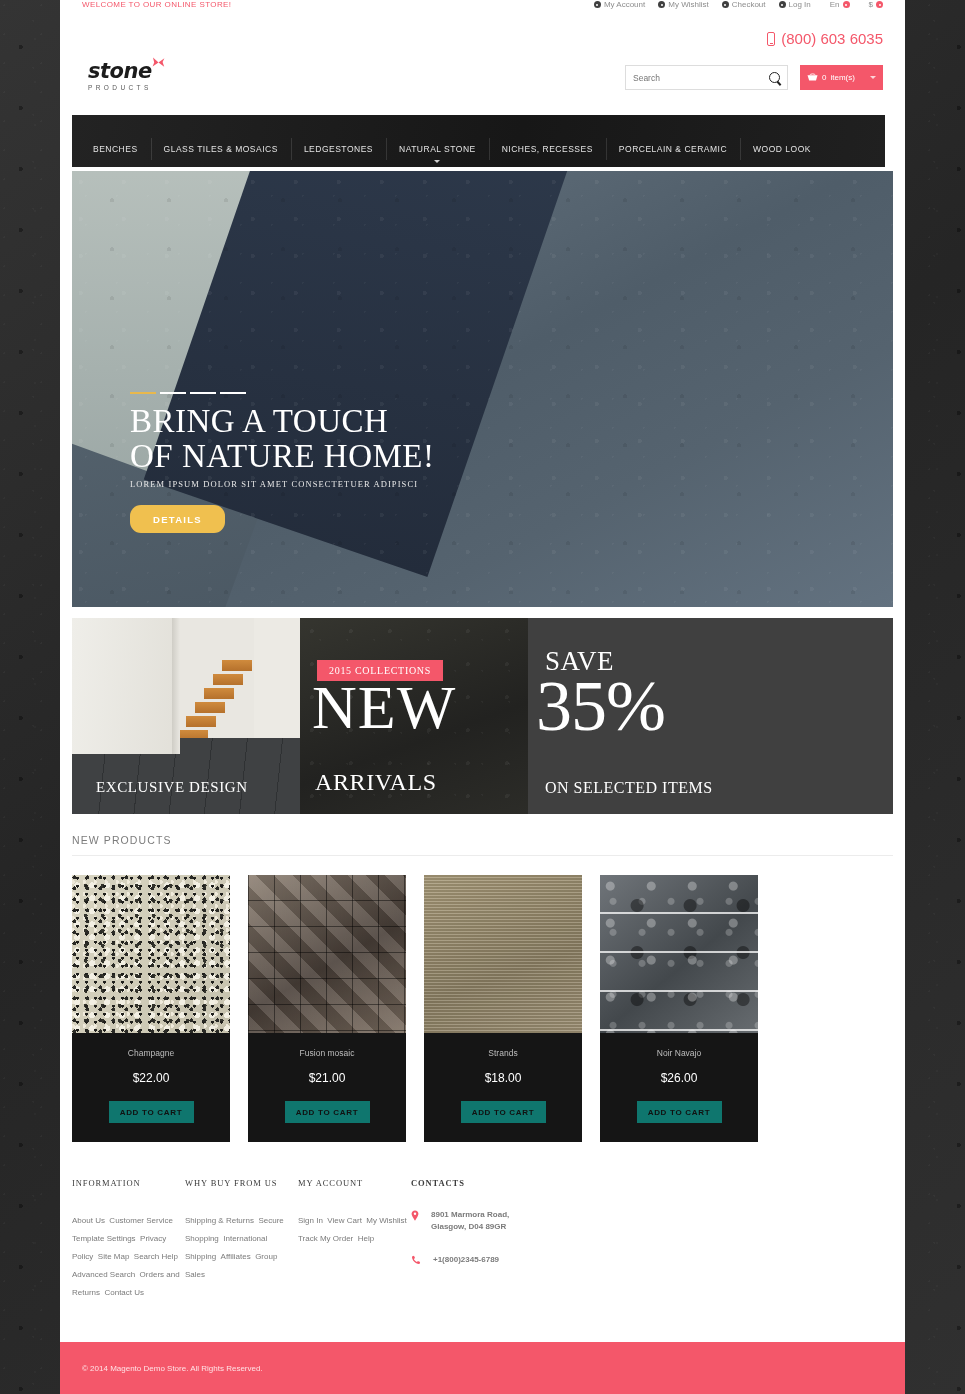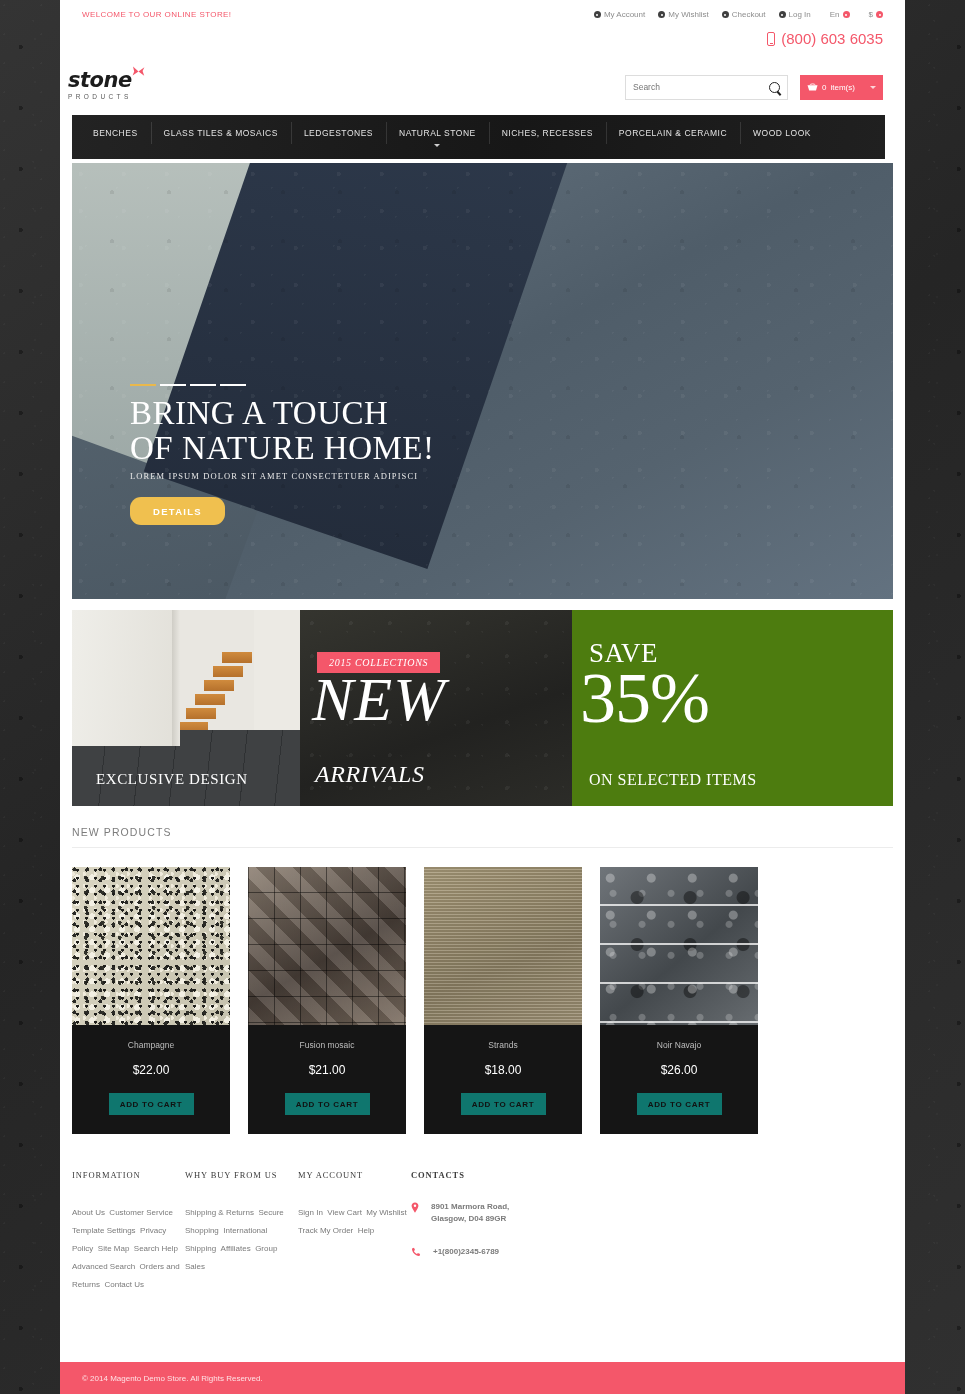--- a/index.html
+++ b/index.html
@@ -13,55 +13,55 @@
       radial-gradient(circle at 85% 91%, rgba(255,255,255,0.025) 0 1px, transparent 1px),
       linear-gradient(145deg, #343434 0%, #252525 45%, #303030 100%);
     background-size: 37px 29px, 53px 47px, 67px 61px, 41px 43px, 100% 100%;
     font-family: "Liberation Sans", sans-serif;
     color: #333;
     overflow: hidden;
   }
   .page { width: 845px; margin: 0 auto; background: #fff; min-height: 1394px; position: relative; }
 
   
-  .topbar { height: 28px; display: flex; align-items: flex-start; padding: 10px 22px; font-size: 8px; }
+  .topbar { height: 28px; display: flex; align-items: flex-start; padding: 0 22px; font-size: 8px; }
   .welcome { color: #f4576a; letter-spacing: .4px; font-size: 8px; }
   .toplinks { margin-left: auto; display: flex; align-items: center; gap: 13px; }
   .toplink { display: flex; align-items: center; gap: 3px; color: #8d8d8d; font-size: 8px; white-space: nowrap; }
   .dot-ic { width: 7px; height: 7px; border-radius: 50%; background: #3f3f3f; position: relative; flex: none; }
   .dot-ic::after { content: ""; position: absolute; left: 2.5px; top: 2.5px; width: 2px; height: 2px; background: #fff; border-radius: 50%; }
   .switcher { display: flex; align-items: center; gap: 3px; color: #8d8d8d; font-size: 8px; margin-left: 6px; }
   .pink-dot { width: 7px; height: 7px; border-radius: 50%; background: #f4576a; position: relative; flex: none; }
   .pink-dot::after { content: ""; position: absolute; left: 2.5px; top: 2.5px; width: 2px; height: 2px; background: #fff; border-radius: 50%; }
 
   
   .phonerow { display: flex; justify-content: flex-end; padding: 2px 22px 0 0; }
   .phone { display: flex; align-items: center; gap: 6px; color: #f4576a; font-size: 15px; }
   .phone-ic { width: 8px; height: 14px; border: 1.5px solid #f4576a; border-radius: 2px; position: relative; }
   .phone-ic::after { content: ""; position: absolute; left: 1.5px; bottom: 1px; width: 3px; height: 1px; background: #f4576a; }
 
   
-  .header { display: flex; align-items: center; padding: 8px 22px 0 8px; height: 62px; }
+  .header { display: flex; align-items: flex-start; padding: 8px 22px 0 28px; height: 62px; }
   .logo { position: relative; padding-top: 6px; }
   .logo-main { font-family: "DejaVu Sans", sans-serif; font-weight: bold; font-style: italic; font-size: 21px; color: #1c1c1c; letter-spacing: -.5px; line-height: 1; }
   .logo-sub { font-size: 6.5px; letter-spacing: 3.4px; color: #5a5a5a; margin-top: 2px; }
   .bfly { position: absolute; right: -13px; top: 2px; width: 13px; height: 11px; }
   .header-right { margin-left: auto; display: flex; align-items: center; gap: 12px; padding-top: 10px; }
   .searchbox { width: 163px; height: 25px; border: 1px solid #dddddd; display: flex; align-items: center; padding: 0 7px; background: #fff; }
   .searchbox input { border: 0; outline: 0; font-size: 8.5px; color: #8d8d8d; flex: 1; font-family: "Liberation Sans", sans-serif; background: transparent; }
   .mag { width: 11px; height: 11px; border: 1.6px solid #222; border-radius: 50%; position: relative; flex: none; }
   .mag::after { content: ""; position: absolute; width: 1.6px; height: 5px; background: #222; right: -1px; bottom: -4px; transform: rotate(-42deg); }
   .cartbtn { width: 83px; height: 25px; background: #f4576a; display: flex; align-items: center; gap: 4px; padding: 0 7px; color: #fff; font-size: 8px; }
   .cart-ic { width: 11px; height: 9px; position: relative; flex: none; }
   .caret-d { width: 0; height: 0; border-left: 3px solid transparent; border-right: 3px solid transparent; border-top: 3.5px solid rgba(255,255,255,.75); margin-left: auto; }
 
   
   .navwrap { margin: 6px 20px 0 12px; background: #1e1e1e;
     background-image: linear-gradient(100deg, #232323, #171717 55%, #202020);
-    height: 44px; display: flex; align-items: flex-start; padding-left: 8px; }
+    height: 52px; display: flex; align-items: flex-end; padding-left: 8px; }
   .navitem { color: #e4e4e4; font-size: 8.5px; letter-spacing: .5px; padding: 0 13px; height: 36px; display: flex; align-items: center; position: relative; white-space: nowrap; }
   .navitem + .navitem::before { content: ""; position: absolute; left: 0; top: 7px; bottom: 7px; width: 1px; background: rgba(255,255,255,.12); }
   .navitem .nav-caret { position: absolute; bottom: 4px; left: 50%; transform: translateX(-50%); width: 0; height: 0; border-left: 3px solid transparent; border-right: 3px solid transparent; border-top: 3px solid #cfcfcf; }
 
   
   .hero { margin: 4px 12px 0 12px; height: 436px; position: relative; overflow: hidden;
     background: linear-gradient(152deg, #72818c 0%, #5d6b77 22%, #4f5d69 48%, #55636f 70%, #637280 100%); }
   .hero .slab-a { position: absolute; left: -20px; top: -10px; width: 330px; height: 420px; background: linear-gradient(160deg, #c3cbc6, #9aa6a4); transform: rotate(20deg) translate(-58px, -92px); }
   .hero .slab-b { position: absolute; left: 100px; top: -40px; width: 300px; height: 460px; background: linear-gradient(170deg, #2e3a4c, #232c3b); transform: rotate(19deg) translate(20px,-60px); }
   .hero .slab-c { position: absolute; left: -60px; top: 60px; width: 420px; height: 420px; background: linear-gradient(150deg, #5a6873, #47545f); transform: rotate(20deg) translate(-150px, 120px); }
@@ -84,28 +84,28 @@
   .promo1 { width: 228px; background: linear-gradient(180deg, #e9e7e1 0 62%, #3a3c3e 62% 100%); }
   .p1-wall { position: absolute; left: 0; top: 0; width: 105px; height: 136px; background: linear-gradient(95deg, #efeee9, #e2e0d9); }
   .p1-wallsh { position: absolute; left: 100px; top: 0; width: 8px; height: 136px; background: linear-gradient(90deg, #cfcdc6, #e9e7e1); }
   .p1-stairs { position: absolute; left: 106px; top: 26px; width: 76px; height: 110px; }
   .p1-stairs span { position: absolute; background: linear-gradient(180deg, #d08b3d, #b5712c); display: block; }
   .p1-floor { position: absolute; left: 0; right: 0; bottom: 0; height: 76px;
     background: repeating-linear-gradient(96deg, #3f4143 0 34px, #2f3133 34px 35px),
                 repeating-linear-gradient(172deg, rgba(255,255,255,.05) 0 20px, rgba(0,0,0,.12) 20px 21px); }
   .p1-backwall { position: absolute; left: 182px; top: 0; right: 0; height: 128px; background: #eceae4; }
   .promo1 .plabel { position: absolute; left: 24px; bottom: 18px; font-family: "Liberation Serif", serif; color: #fff; font-size: 15px; letter-spacing: .6px; z-index: 4; }
-  .promo2 { width: 272px; background: #2a2a28;
+  .promo2 { width: 228px; background: #2a2a28;
     background-image: radial-gradient(circle at 30% 40%, rgba(255,255,255,.05) 0 2px, transparent 2px),
                       radial-gradient(circle at 75% 70%, rgba(255,255,255,.04) 0 1px, transparent 1px),
-                      linear-gradient(160deg, #35352f, #222220 60%, #2c2c28); background-size: 39px 33px, 27px 31px, 100% 100%; font-style: italic; }
+                      linear-gradient(160deg, #35352f, #222220 60%, #2c2c28); background-size: 39px 33px, 27px 31px, 100% 100%; }
   .badge2015 { position: absolute; left: 17px; top: 42px; background: #f4576a; color: #fff; font-family: "Liberation Serif", serif; font-size: 10px; letter-spacing: .7px; padding: 5px 12px; }
   .new-big { position: absolute; left: 12px; top: 58px; font-family: "Liberation Serif", serif; color: #fff; font-size: 62px; line-height: 1; letter-spacing: 1px; }
   .arrivals { position: absolute; left: 15px; bottom: 18px; font-family: "Liberation Serif", serif; color: #fff; font-size: 24px; letter-spacing: .6px; }
-  .promo3 { flex: 1; background: #4d7c0f; color: #fff; }
+  .promo3 { flex: 1; background: #404040; color: #fff; }
   .save { position: absolute; left: 17px; top: 28px; font-family: "Liberation Serif", serif; font-size: 27px; letter-spacing: .5px; }
   .pct { position: absolute; left: 8px; top: 52px; font-family: "Liberation Serif", serif; font-size: 72px; line-height: 1; letter-spacing: -1px; }
   .onsel { position: absolute; left: 17px; bottom: 17px; font-family: "Liberation Serif", serif; font-size: 16px; letter-spacing: .5px; }
 
   
   .sec-title { margin: 20px 12px 0 12px; font-size: 10.5px; color: #7c7c7c; letter-spacing: 1.1px; padding-bottom: 9px; border-bottom: 1px solid #ececec; }
   .prodgrid { margin: 19px 12px 0 12px; display: flex; gap: 18px; }
   .card { width: 158px; }
   .thumb { width: 158px; height: 158px; background: #ddd; }
   .t1 { background-color: #cfcbb8;
@@ -142,21 +142,21 @@
   .footer { margin: 36px 12px 0 12px; display: flex; padding-bottom: 30px; }
   .fcol { width: 113px; }
   .fcol.contacts { width: auto; flex: 1; font-weight: bold; }
   .fhead { font-family: "Liberation Serif", serif; font-size: 8.5px; letter-spacing: .9px; color: #3b3b3b; margin-bottom: 21px; }
   .flink { font-size: 8px; color: #7b7b7b; margin-bottom: 9px; }
   .crow { display: flex; gap: 12px; margin-bottom: 14px; align-items: flex-start; margin-top: 21px; }
   .ctext { font-size: 8px; color: #7b7b7b; line-height: 1.5; }
   .pin { width: 8px; height: 11px; flex: none; margin-top: 1px; }
   .tel { width: 10px; height: 10px; flex: none; margin-top: 1px; }
 
-  .copybar { position: absolute; left: 0; right: 0; bottom: 0; height: 32px; background: #f4576a; display: flex; align-items: center; padding: 0 22px; }
+  .copybar { position: absolute; left: 0; right: 0; bottom: 0; height: 52px; background: #f4576a; display: flex; align-items: center; padding: 0 22px; }
   .copytext { color: #ffe3e6; font-size: 8px; }
 </style>
 </head>
 <body>
 
 <div class="page">
 
   <div class="topbar">
     <div class="welcome">WELCOME TO OUR ONLINE STORE!</div>
     <div class="toplinks">

